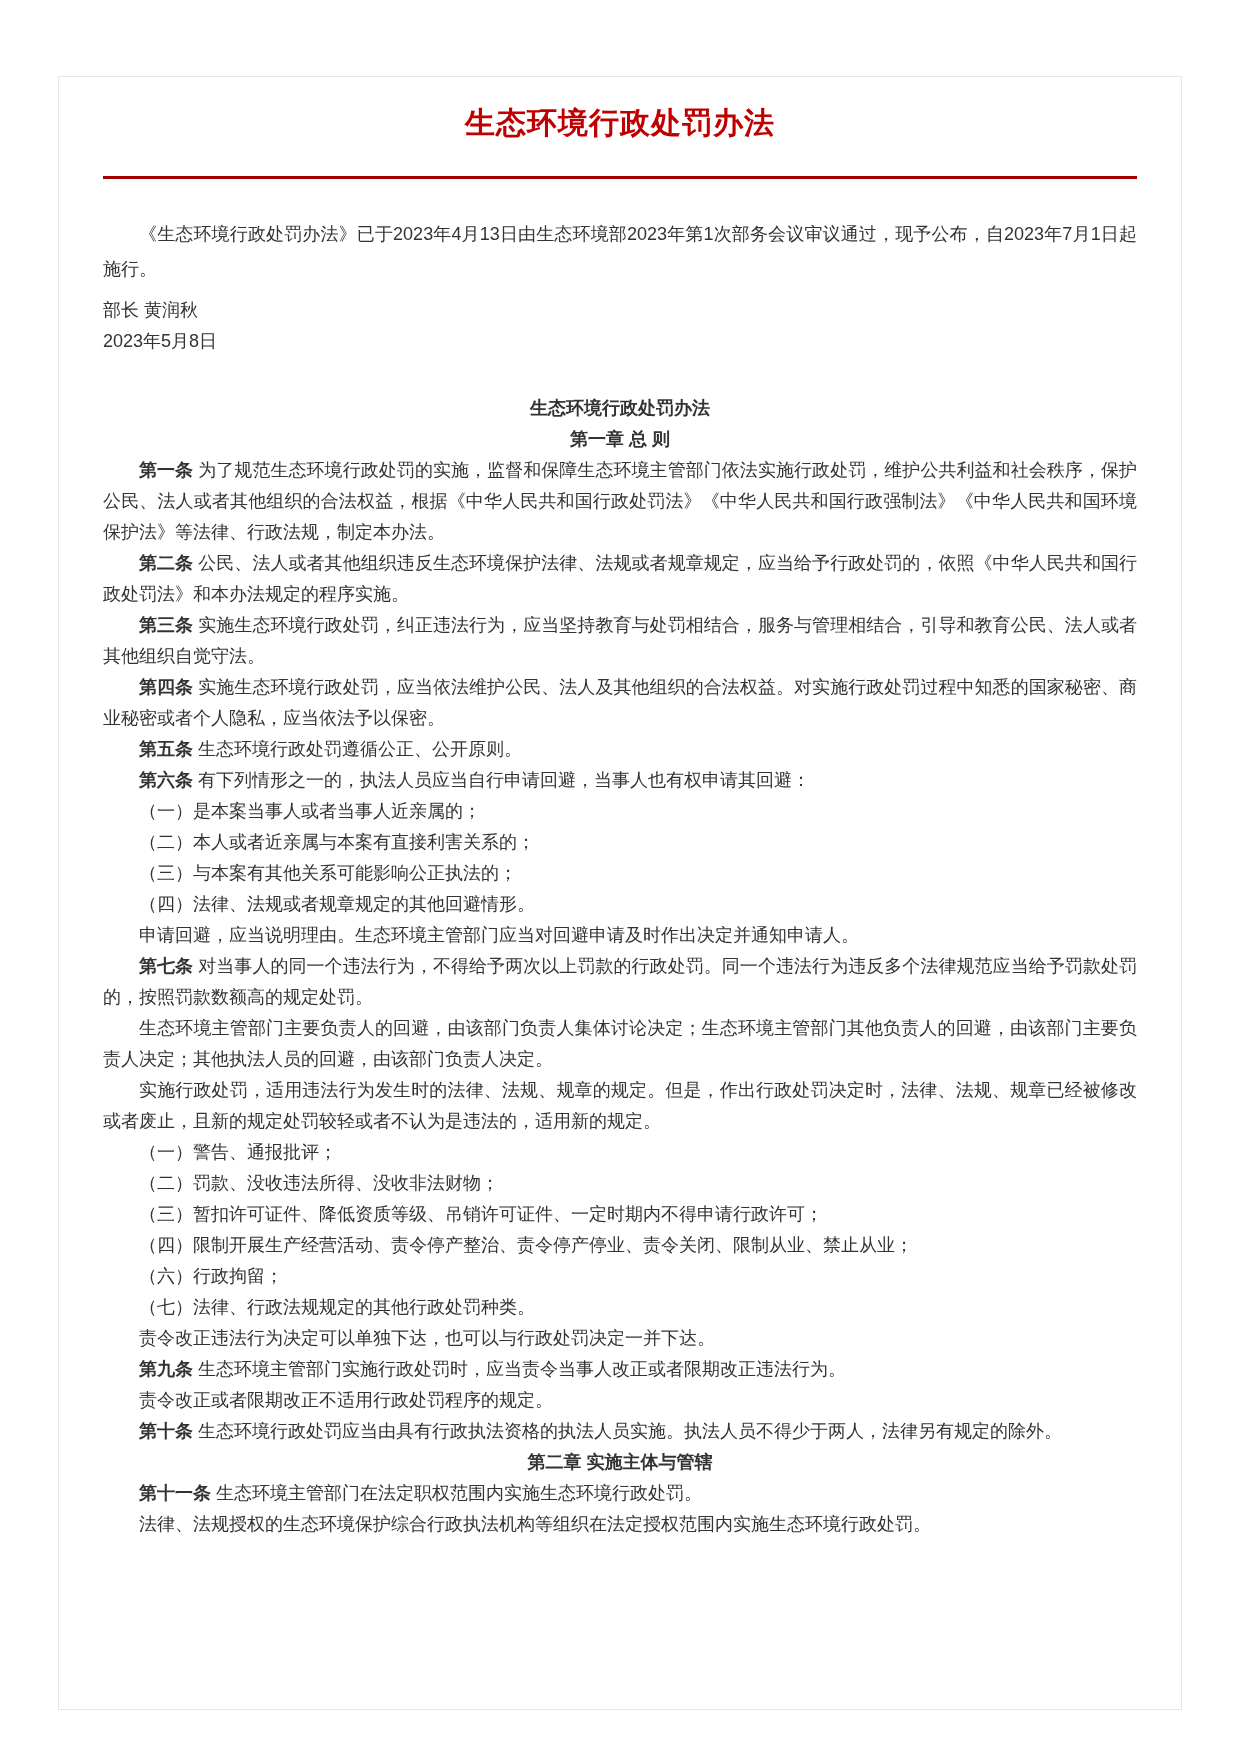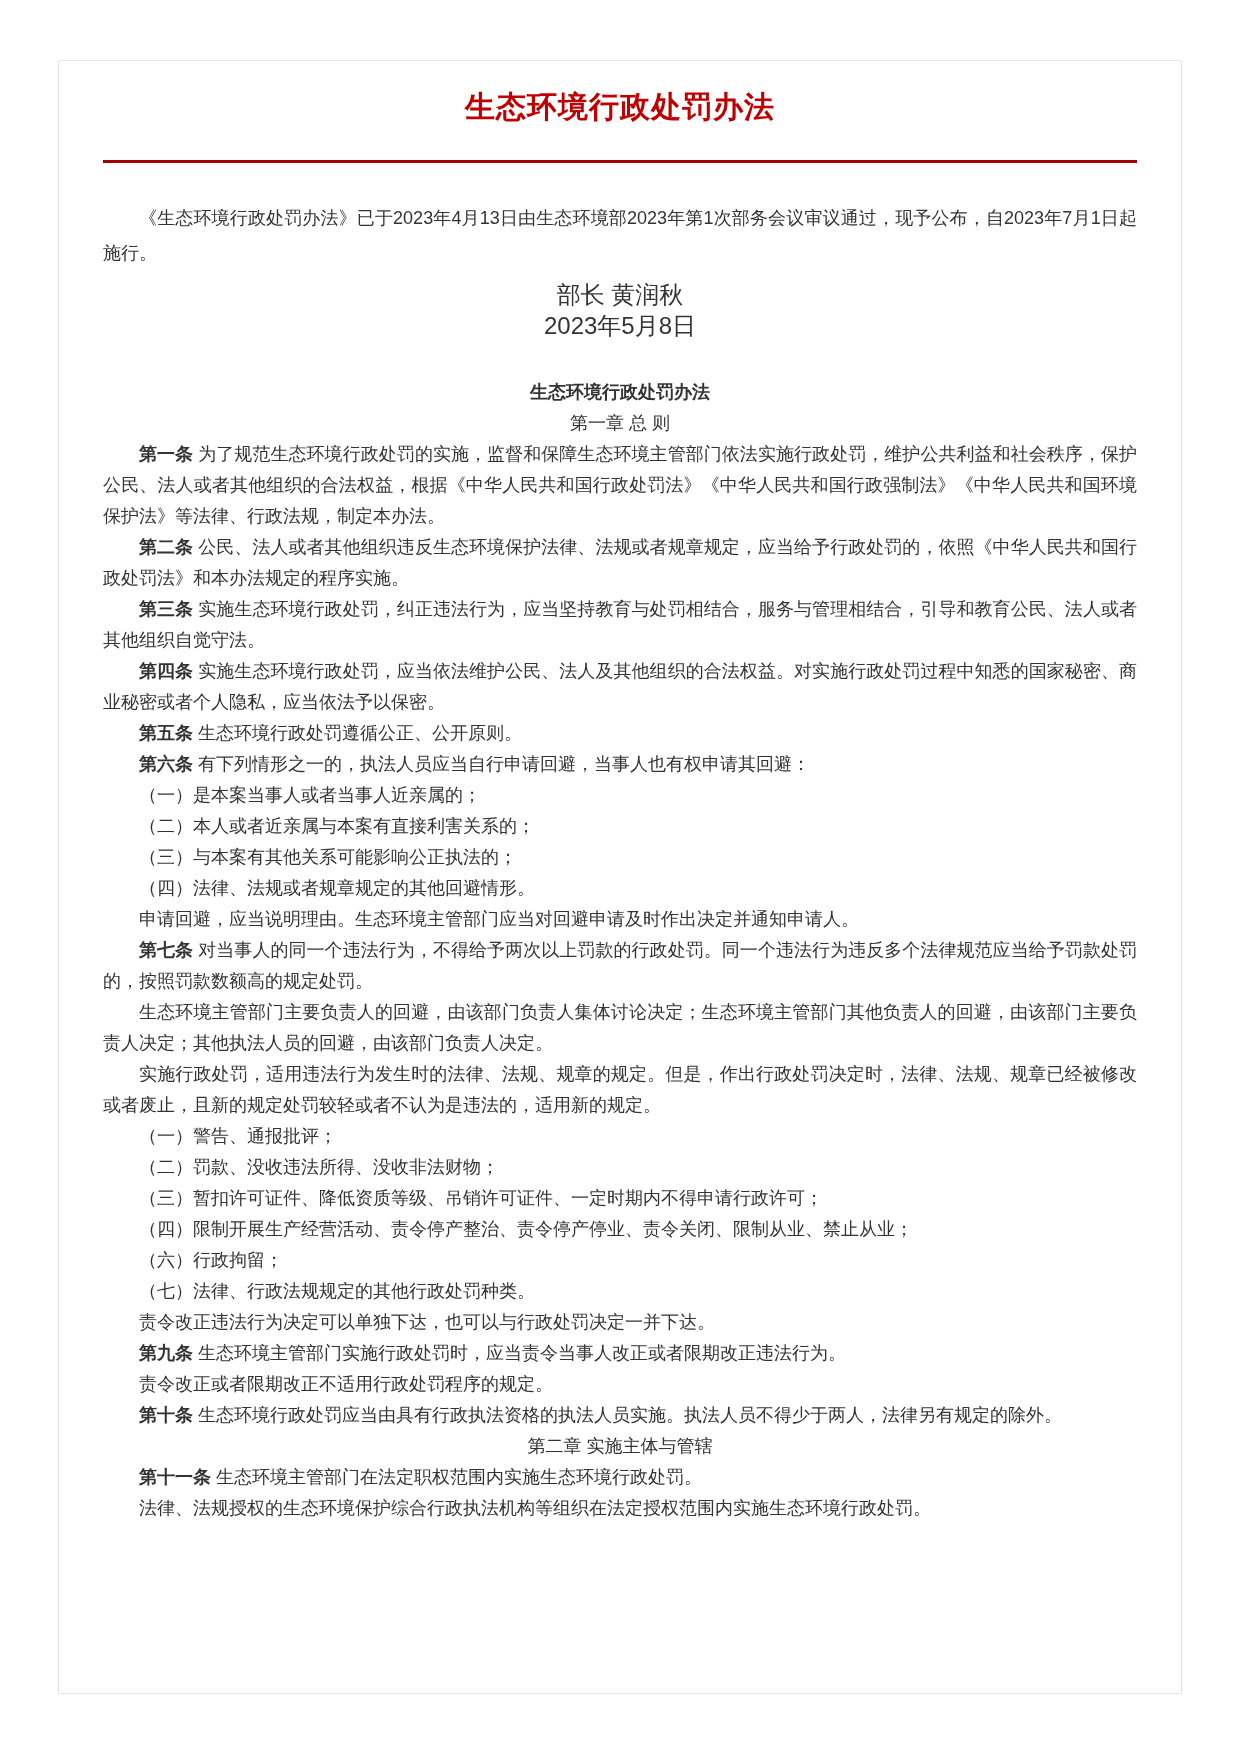--- a/index.html
+++ b/index.html
@@ -10,21 +10,21 @@
   }
   .canvas {
     width: 1240px;
     min-height: 1754px;
     background: #ffffff;
   }
   .page {
     box-sizing: border-box;
     width: 1124px;
     min-height: 1634px;
-    margin: 0 auto;
+    margin: 16px auto;
     position: relative;
     top: 60px;
     background: #ffffff;
     border: 1px solid #e6e6e6;
     padding: 26px 44px 50px 44px;
   }
   h1.doc-title {
     margin: 0;
     font-size: 30px;
     line-height: 39px;
@@ -38,23 +38,23 @@
     height: 3px;
     background: #a40000;
     margin: 34px 0 0 0;
   }
   .preamble {
     margin-top: 38px !important;
     line-height: 35px !important;
   }
   .sig {
     margin: 0;
-    font-size: 24px;
+    font-size: 18px;
     line-height: 31px;
-    text-align: center;
+    text-align: left;
     color: #333333;
   }
   .sig.first { margin-top: 8px; }
   .para {
     margin: 0;
     font-size: 18px;
     line-height: 31px;
     color: #333333;
     text-align: justify;
     text-indent: 2em;
@@ -65,21 +65,21 @@
     font-size: 18px;
     line-height: 31px;
     font-weight: bold;
     text-align: center;
     color: #333333;
   }
   .chapter-heading {
     margin: 0;
     font-size: 18px;
     line-height: 31px;
-    font-weight: normal;
+    font-weight: bold;
     text-align: center;
     color: #333333;
   }
 </style>
 </head>
 <body>
 
 <div class="canvas">
   <main class="page">
 

